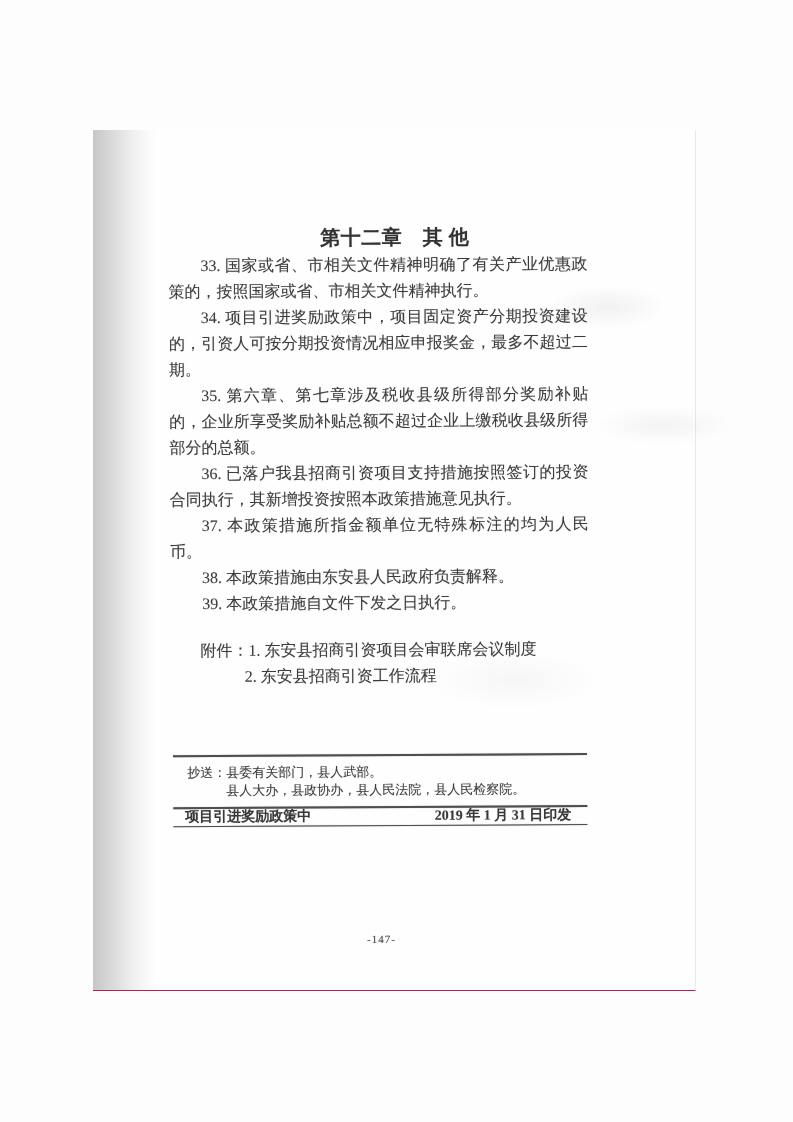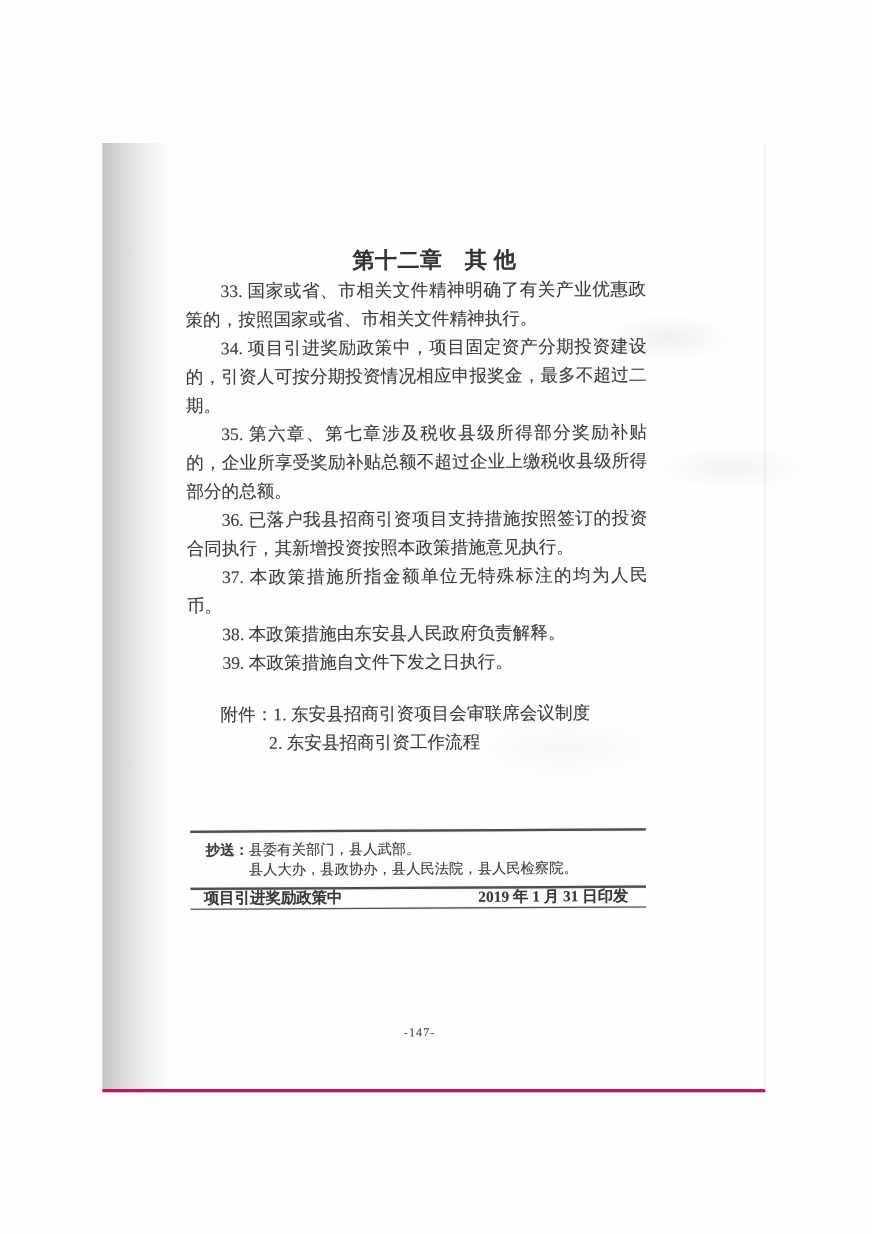--- a/index.html
+++ b/index.html
@@ -5,21 +5,21 @@
   html,body { margin:0; padding:0; background:#ffffff; }
   .canvas {
     position:relative; width:793px; height:1122px; overflow:hidden;
     background:#fdfdfd;
     font-family:"Liberation Serif","DejaVu Serif",serif;
   }
   .sheet {
     position:absolute; left:93px; top:130px; width:602px; height:860px;
     background:#fefefe;
     border-right:1px solid #e9e9e9;
-    border-bottom:3px solid #be185d;
+    border-bottom:1px solid #be185d;
   }
   .edge-shadow {
     position:absolute; left:0; top:0; width:62px; height:100%;
     background:linear-gradient(to right,#c6c6c6 0%,#d8d8d8 28%,#eeeeee 62%,#fefefe 100%);
   }
   .smudge { position:absolute; pointer-events:none; }
   .s1 { left:455px; top:155px; width:120px; height:44px;
         background:radial-gradient(ellipse at center, rgba(150,145,140,.12), rgba(150,145,140,0) 70%); }
   .s2 { left:500px; top:275px; width:140px; height:40px;
         background:radial-gradient(ellipse at center, rgba(150,145,140,.10), rgba(150,145,140,0) 70%); }
@@ -43,21 +43,21 @@
   .att-row { padding-left:30px; }
   .att-row-2 { padding-left:74px; }
   .doc-footer { position:absolute; left:79px; top:624px; width:414px; }
   .rule { background:#4f4f4f; box-shadow:0 0 1px rgba(80,80,80,.55); }
   .rule-thin { height:1.5px; }
   .rule-mid  { height:2px; }
   .cc-row {
     display:flex; height:50.5px; box-sizing:border-box;
     padding:7px 0 0 14px; font-size:13px; line-height:18px;
   }
-  .cc-label { flex:none;font-weight:bold; }
+  .cc-label { flex:none; }
   .cc-lines { flex:1; }
   .issuer-row {
     display:flex; justify-content:space-between; align-items:center;
     height:16.5px; padding:0 16px 0 12px;
     font-size:14px; font-weight:700; color:#383838;
   }
   .page-number {
     position:absolute; left:77px; top:803px; width:419px;
     text-align:center; font-size:11px; letter-spacing:1px; color:#474747;
   }

